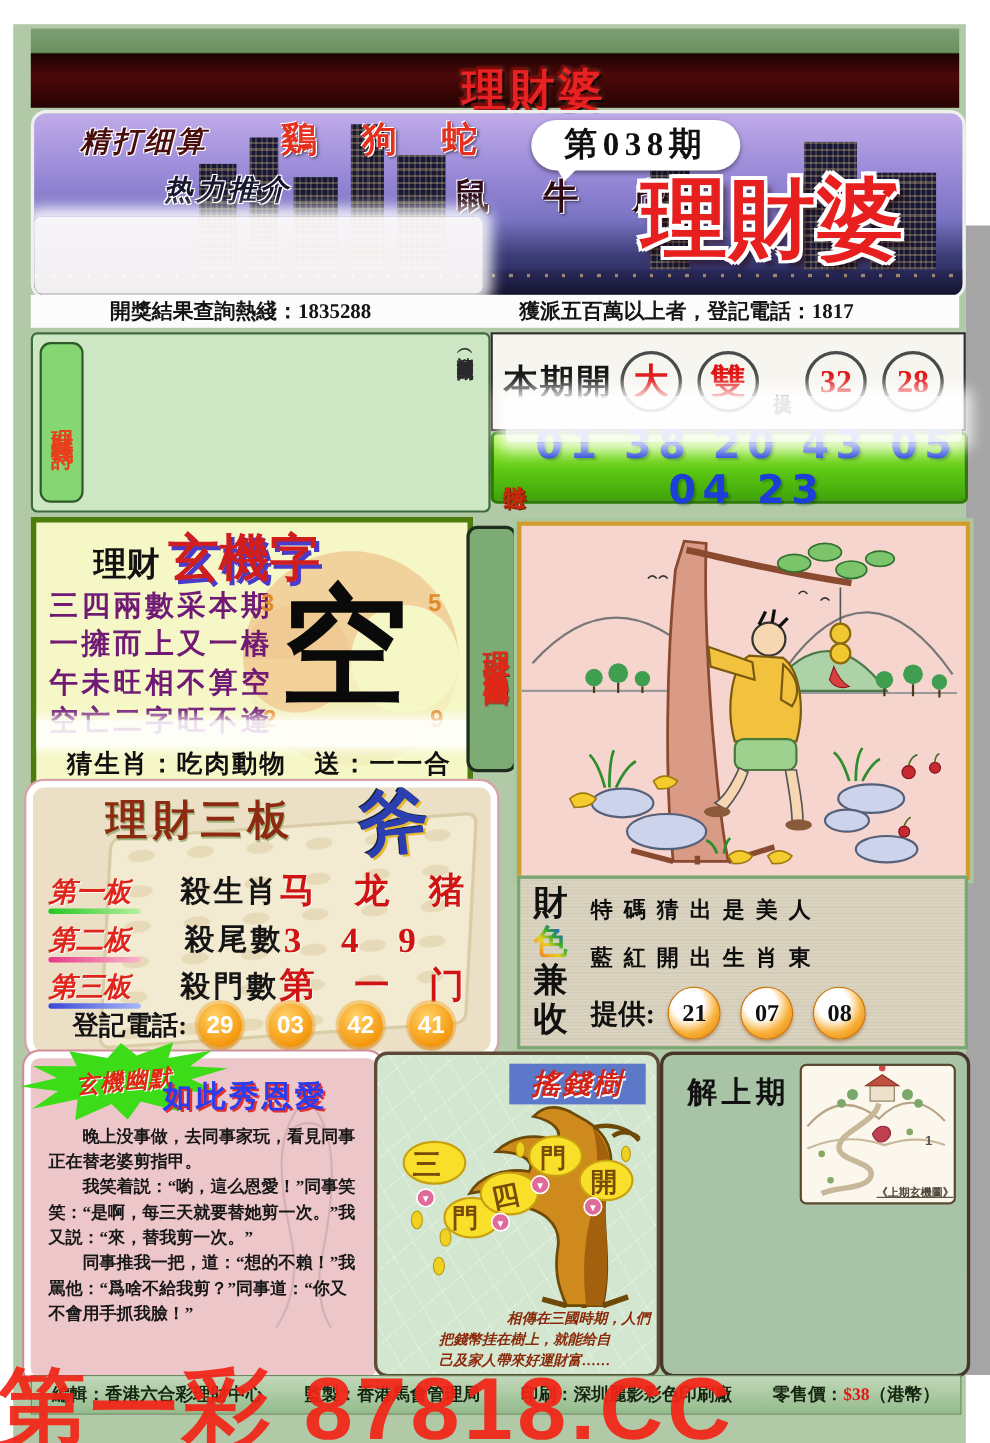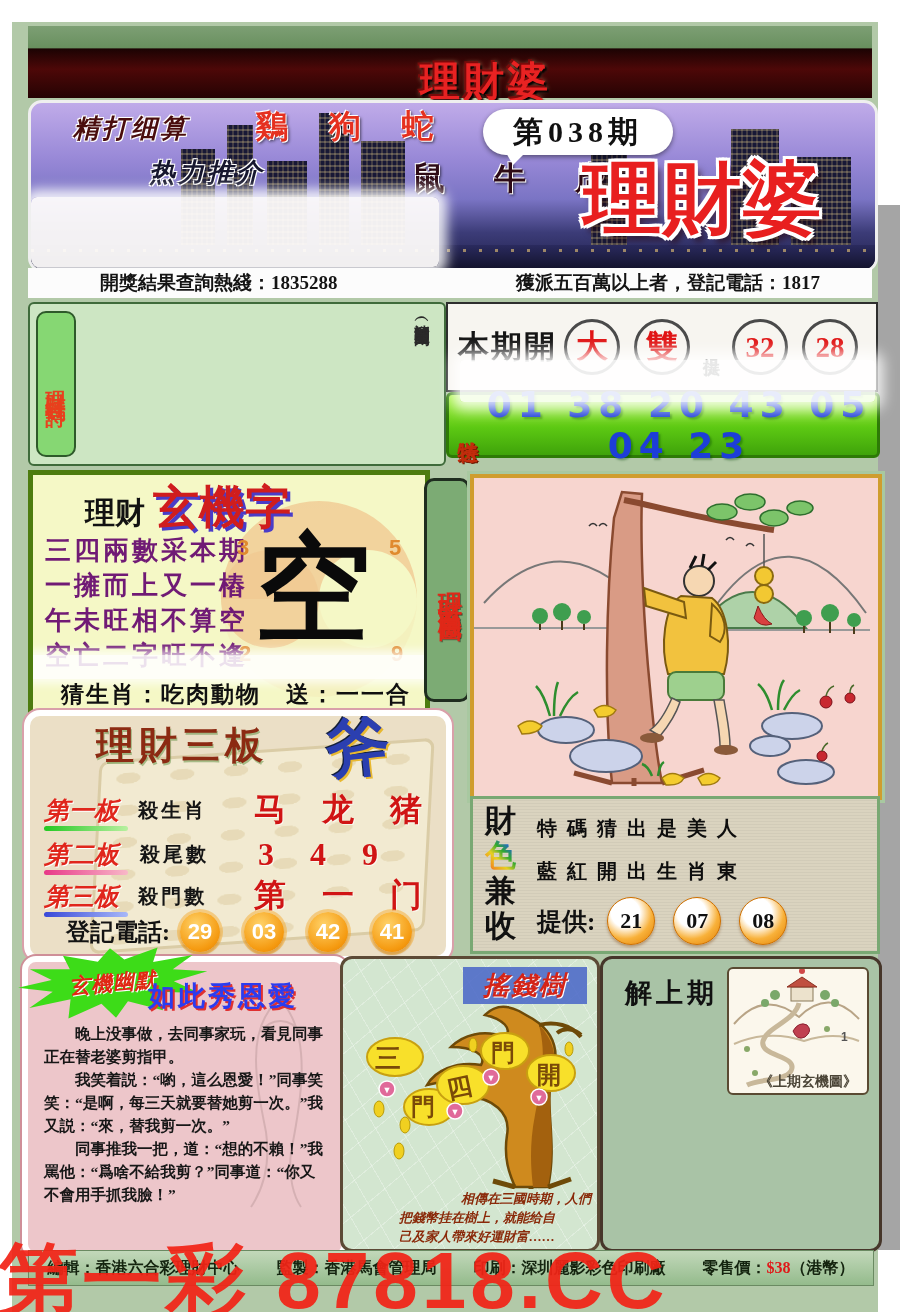--- a/index.html
+++ b/index.html
@@ -32,21 +32,21 @@
   .issue{left:452px;top:6px;width:190px;height:46px;background:#fff;border-radius:26px;box-shadow:0 2px 5px rgba(0,0,0,.45);
     text-align:center;line-height:46px;font-size:30px;font-weight:700;color:#101010;letter-spacing:5px;}
   .issue::after{content:"";position:absolute;left:22px;bottom:-10px;border-left:8px solid transparent;border-right:14px solid transparent;border-top:14px solid #fff;}
   .bigtitle{left:552px;top:44px;font-size:78px;font-weight:900;color:#e81f1f;letter-spacing:2px;white-space:nowrap;
     text-shadow:-3px -3px 0 #fff,3px -3px 0 #fff,-3px 3px 0 #fff,3px 3px 0 #fff,0 -3px 0 #fff,0 3px 0 #fff,-3px 0 0 #fff,3px 0 0 #fff,6px 7px 6px rgba(40,0,0,.55);}
   .cityblur{left:0;top:94px;width:408px;height:70px;background:rgba(255,253,252,.94);border-radius:6px;box-shadow:0 0 12px 8px rgba(255,255,255,.85);}
 
   
   .hotline{left:28px;top:268px;width:844px;height:30px;background:#fcfcfc;display:flex;align-items:center;font-weight:700;font-size:19px;color:#141414;}
   .hotline .l{margin-left:72px;}
-  .hotline .r{margin-left:auto;margin-right:52px;}
+  .hotline .r{margin-left:auto;margin-right:96px;}
 
   
   .poembox{left:28px;top:302px;width:414px;height:160px;background:#cde6c3;border:2px solid #3f6b3b;border-radius:6px;}
   .poemlabel{left:6px;top:7px;width:36px;height:142px;background:#86d773;border:2px solid #2e5a2a;border-radius:10px;
     writing-mode:vertical-rl;text-align:center;font-size:20px;font-weight:900;color:#e8401d;letter-spacing:4px;line-height:36px;}
   .scratch{left:50px;top:6px;width:326px;height:146px;border-radius:4px;background:#5c6e60;color:#47140c;text-align:center;
     background-image:radial-gradient(rgba(255,255,255,.14) 1px,transparent 1.4px),radial-gradient(rgba(0,0,0,.25) 1px,transparent 1.4px);background-size:5px 5px,8px 8px;}
   .scratch .ln{font-size:30px;font-weight:900;letter-spacing:8px;line-height:42px;margin-top:8px;}
   .scratch .pv{font-size:27px;font-weight:900;letter-spacing:6px;color:#531409;margin-top:2px;}
   .poemnote{left:382px;top:8px;height:146px;writing-mode:vertical-rl;font-size:15px;font-weight:700;color:#2a2a2a;letter-spacing:1px;}
@@ -107,21 +107,21 @@
     background-image:radial-gradient(ellipse 20px 9px at center,#e7dab6 60%,transparent 62%);background-size:54px 32px;opacity:.9;}
   .axestitle{position:absolute;left:66px;top:4px;font-size:38px;font-weight:900;color:#8c2a12;letter-spacing:5px;text-shadow:1px 2px 0 rgba(90,140,60,.5);}
   .axe{position:absolute;left:296px;top:-12px;font-size:64px;font-weight:900;color:#2b3fb0;transform:rotate(-6deg);
     text-shadow:2px 2px 0 #e8b830,-1px -1px 0 #14203a;}
   .axrow{position:absolute;left:14px;width:392px;height:40px;display:flex;align-items:center;}
   .axlab{width:96px;font-size:25px;font-weight:900;font-style:italic;color:#e0261c;text-shadow:1px 1px 0 #fff;position:relative;}
   .axlab i{position:absolute;left:0;bottom:-4px;width:84px;height:5px;border-radius:3px;}
   .u-green{background:linear-gradient(90deg,#22c822,#b8f0a0);}
   .u-pink{background:linear-gradient(90deg,#e83888,#f8b8c8);}
   .u-blue{background:linear-gradient(90deg,#3848d8,#a8b8f8);}
-  .axkey{width:118px;font-size:20px;font-weight:900;color:#151515;letter-spacing:3px;}
+  .axkey{width:118px;font-size:27px;font-weight:900;color:#151515;letter-spacing:3px;text-align:right;}
   .axval{font-size:32px;font-weight:900;color:#d01414;letter-spacing:14px;text-shadow:1px 1px 0 rgba(255,255,255,.65);white-space:nowrap;}
   .axlucky{position:absolute;left:36px;top:196px;display:flex;align-items:center;}
   .axlucky .ll{font-size:24px;font-weight:900;color:#131313;margin-right:10px;}
   .badge{width:40px;height:40px;border-radius:50%;margin-right:24px;display:flex;align-items:center;justify-content:center;
     background:radial-gradient(circle at 40% 32%,#ffd36a,#f59a10 68%,#e07c00);color:#fff;font-size:22px;font-weight:900;
     box-shadow:0 0 0 3px rgba(245,165,30,.45),0 3px 2px rgba(150,80,0,.4);}
 
   
   .joke{left:22px;top:956px;width:314px;height:290px;background:#edc6ca;border:6px solid #fff;border-radius:14px;box-shadow:0 0 0 2px #cf8f98;overflow:visible;}
   .burst{position:absolute;left:-10px;top:-14px;width:190px;height:70px;background:#3ddc18;transform:rotate(-5deg);
@@ -137,21 +137,21 @@
   .tree{left:340px;top:956px;width:254px;height:290px;background:#d3e6d0;border:3px solid #5c4a36;border-radius:12px;overflow:hidden;
     background-image:repeating-linear-gradient(60deg,rgba(255,255,255,.3) 0 1px,transparent 1px 22px),repeating-linear-gradient(-40deg,rgba(255,255,255,.3) 0 1px,transparent 1px 26px);}
   .treetitle{position:absolute;right:10px;top:8px;font-size:26px;font-weight:900;font-style:italic;color:#d42418;
     background:rgba(70,100,200,.85);padding:1px 20px;letter-spacing:2px;text-shadow:1px 1px 0 #fff;}
   .treecap{position:absolute;left:56px;top:230px;width:192px;font-size:13px;font-weight:700;font-style:italic;color:#8a2a0a;line-height:19px;}
 
   
   .last{left:600px;top:956px;width:276px;height:290px;background:#a9c3a6;border:3px solid #46362a;border-radius:12px;}
   .lasttitle{position:absolute;left:22px;top:16px;font-size:27px;font-weight:900;color:#111;letter-spacing:4px;}
   .lastframe{position:absolute;right:10px;top:8px;width:138px;height:124px;background:#fbf7ec;border:2px solid #5a4a32;border-radius:6px;overflow:hidden;}
-  .lastcap{position:absolute;right:10px;bottom:2px;font-size:14px;font-weight:700;color:#4a4436;}
+  .lastcap{position:absolute;right:0;bottom:2px;font-size:10px;font-weight:700;color:#4a4436;text-decoration:underline;}
 
   
   .footer{left:28px;top:1250px;width:844px;height:34px;background:linear-gradient(180deg,#c2d8ba,#94bb8c);border:1px solid #6a8a62;
     display:flex;align-items:center;justify-content:space-around;font-size:16px;font-weight:700;color:#14240f;}
   .footer .red{color:#e01818;}
   .watermark{left:-2px;top:1228px;font-size:80px;font-weight:900;color:#f32316;opacity:.92;letter-spacing:4px;white-space:nowrap;z-index:50;
     font-family:"Liberation Sans",sans-serif;}
 </style>
 </head>
 <body>

